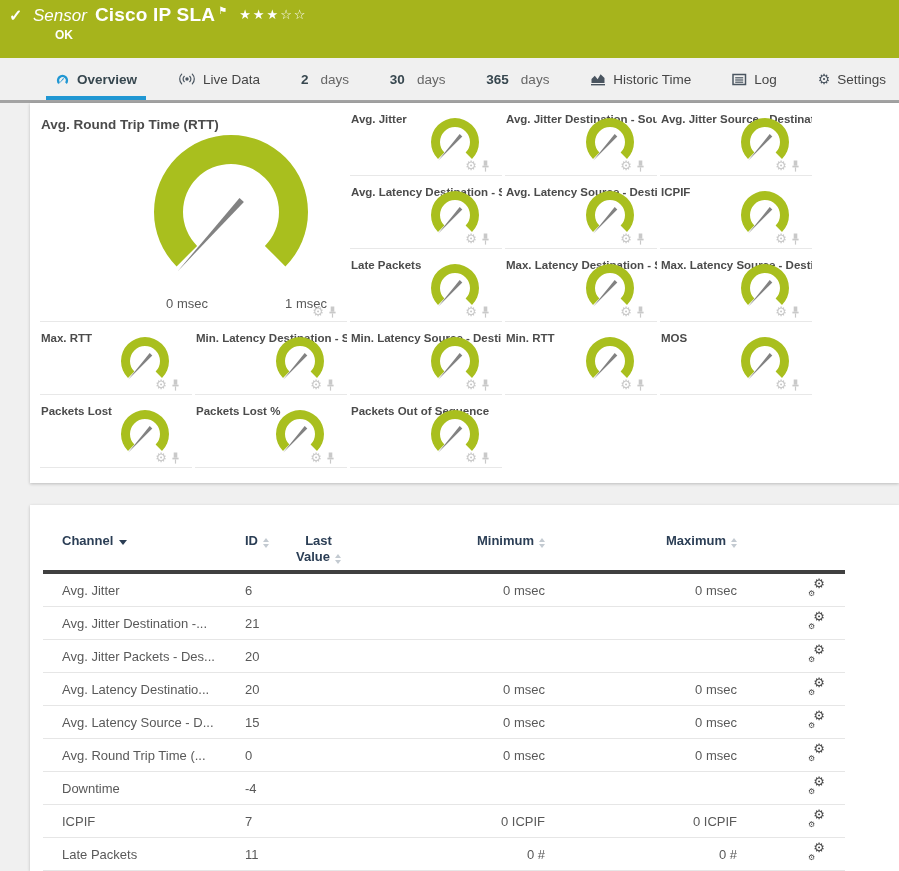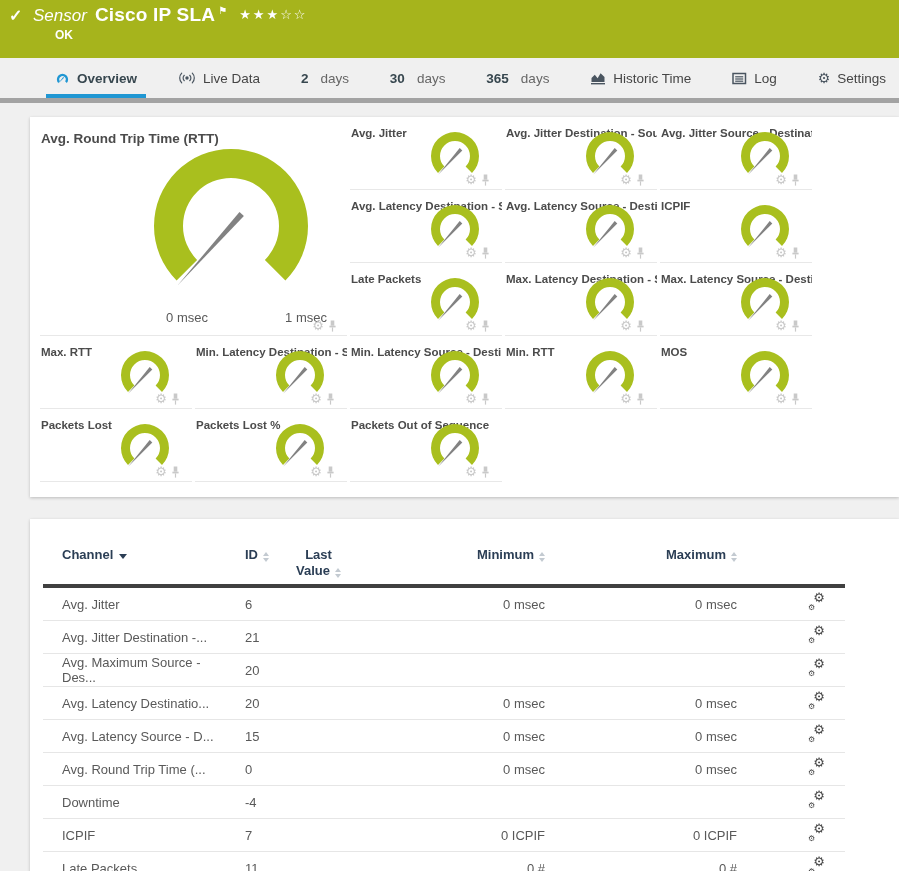--- a/index.html
+++ b/index.html
@@ -21,31 +21,31 @@
   .topbar .row1{position:absolute;left:33px;top:4px;display:flex;align-items:baseline;}
   .topbar .kind{font-style:italic;font-size:17px;font-weight:400;margin-right:8px;}
   .topbar .title{font-size:19px;font-weight:bold;letter-spacing:.2px;}
   .topbar .flag{font-size:10px;margin-left:3px;position:relative;top:-7px;}
   .topbar .stars{margin-left:12px;font-size:13px;letter-spacing:2px;position:relative;top:-2px;}
   .topbar .ok{position:absolute;left:55px;top:28px;font-size:12px;font-weight:bold;}
   
   .tabbar{
     position:absolute;left:0;top:58px;width:899px;height:45px;background:var(--pagebg);
     display:flex;justify-content:space-between;align-items:stretch;
-    padding:0 4px 0 46px;border-bottom:5px solid #a3a3a3;
+    padding:0 4px 0 46px;border-bottom:3px solid #a3a3a3;
   }
   .tab{display:flex;align-items:center;gap:7px;padding:0 9px;font-size:13.5px;color:#454545;position:relative;cursor:pointer;white-space:nowrap;}
   .tab .ticon{display:inline-flex;align-items:center;color:#4a5560;}
   .tab.active{color:#37474f;font-weight:bold;}
   .tab.active::after{content:"";position:absolute;left:0;right:0;bottom:0;height:4px;background:var(--blue);}
   .tab .num{font-weight:bold;color:#37474f;}
   .tab .word{color:#666;margin-left:5px;}
   .tab .gearglyph{font-size:14px;line-height:1;}
   
-  .panel{position:absolute;background:#fff;box-shadow:0 1px 3px rgba(0,0,0,.22);margin-top:14px;}
+  .panel{position:absolute;background:#fff;box-shadow:0 1px 3px rgba(0,0,0,.22);}
   .panel-gauges{left:30px;top:103px;width:869px;height:380px;}
   .panel-table{left:30px;top:505px;width:869px;height:366px;}
   
   .gauges-grid{
     position:absolute;left:10px;top:7px;
     display:grid;grid-template-columns:repeat(5,152px);grid-auto-rows:66px;gap:7px 3px;
   }
   .gcell{position:relative;border-bottom:1px solid var(--cellborder);}
   .glabel{
     position:absolute;left:1px;top:3px;right:0;
@@ -520,21 +520,21 @@
     <div class="c-min"></div>
     <div class="c-max"></div>
     <div class="c-act">
       <span class="gears">
         <span class="g-big">⚙</span><span class="g-small">⚙</span>
       </span>
     </div>
   </div>
 
   <div class="trow">
-    <div class="c-ch">Avg. Maximum Source - Des...</div>
+    <div class="c-ch">Avg. Jitter Packets - Des...</div>
     <div class="c-id">20</div>
     <div class="c-last"></div>
     <div class="c-min"></div>
     <div class="c-max"></div>
     <div class="c-act">
       <span class="gears">
         <span class="g-big">⚙</span><span class="g-small">⚙</span>
       </span>
     </div>
   </div>

